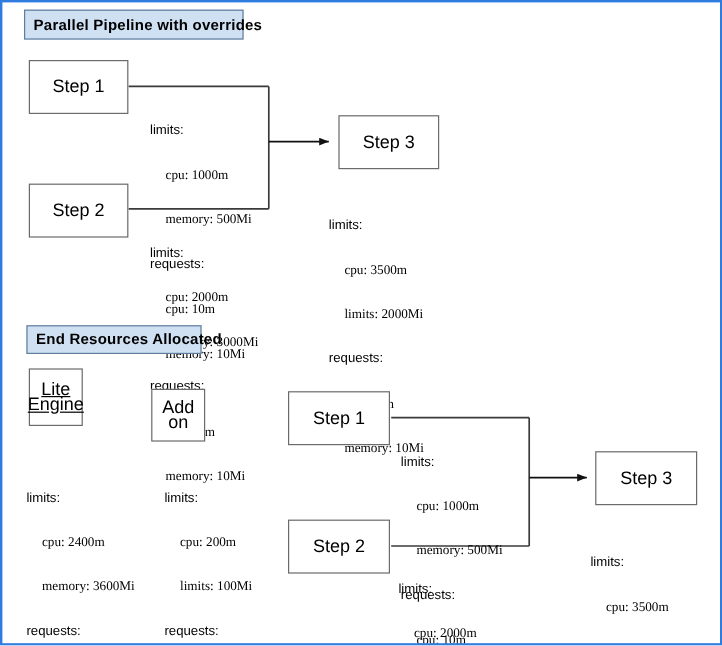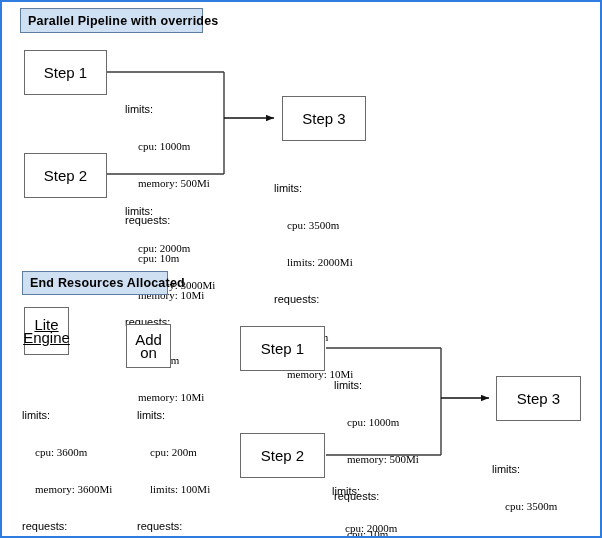--- a/index.html
+++ b/index.html
@@ -163,21 +163,21 @@
     <div class="node" style="left:238px; top:431px; width:85px; height:45px;">
       <span class="node-label">Step 2</span>
     </div>
 
     <div class="node" style="left:494px; top:374px; width:85px; height:45px;">
       <span class="node-label">Step 3</span>
     </div>
 
     <div class="res" style="left:20px; top:382px;">
       <span class="hdr">limits:</span>
-      <span class="ind">cpu: 3600m</span>
+      <span class="ind">cpu: 2400m</span>
       <span class="ind">memory: 3600Mi</span>
       <span class="hdr">requests:</span>
       
       
     </div>
 
     <div class="res" style="left:135px; top:382px;">
       <span class="hdr">limits:</span>
       <span class="ind">cpu: 200m</span>
       <span class="ind">limits: 100Mi</span>

